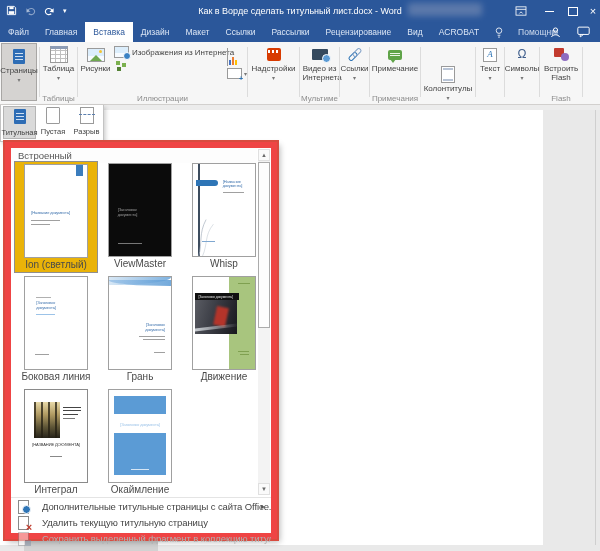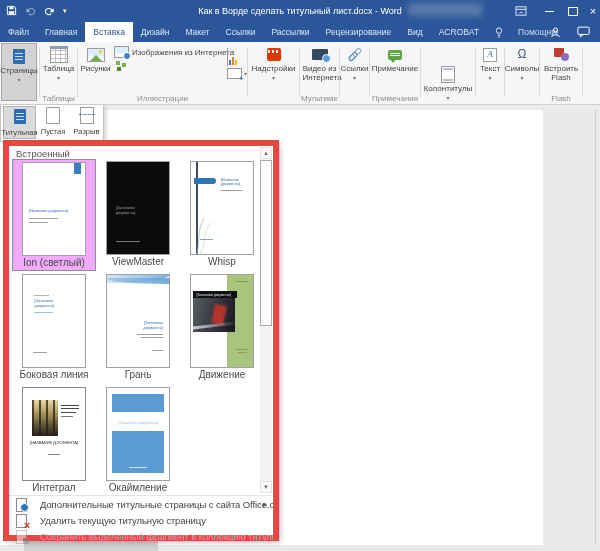--- a/index.html
+++ b/index.html
@@ -83,25 +83,25 @@
   .botstrip{left:0;top:545px;width:600px;height:6px;background:#e9e9e9;}
   .botrect{left:24px;top:541px;width:134px;height:10px;background:#d2d2d2;}
 
   
   .ppanel{left:0;top:105px;width:104px;height:37px;background:#fff;border:1px solid #c3c3c3;border-top:none;box-shadow:2px 2px 4px rgba(0,0,0,.18);box-sizing:border-box;z-index:5;}
   .pitem{position:absolute;top:1px;height:33px;display:flex;flex-direction:column;align-items:center;font-size:7.5px;line-height:16px;color:#444;text-align:center;cursor:default;}
   .pitem .ic{margin:2px 0 1px;height:15px;display:flex;align-items:center;}
   .pitem.actv{background:#dadada;border:1px solid #b5b5b5;box-sizing:border-box;}
 
   
-  .pop{left:5px;top:142px;width:272px;height:397px;background:#fff;border:4px solid #ef4444;outline:2px solid #d84b3f;box-shadow:3px 3px 6px rgba(0,0,0,.28);box-sizing:border-box;z-index:6;}
+  .pop{left:5px;top:142px;width:272px;height:397px;background:#fff;border:6px solid #ef4444;outline:2px solid #d84b3f;box-shadow:3px 3px 6px rgba(0,0,0,.28);box-sizing:border-box;z-index:6;}
   .phead{position:absolute;left:0;top:0;right:14px;height:13px;font-size:9.5px;color:#555;padding:2px 0 0 7px;background:#fdfdfd;}
   .grid{position:absolute;left:3px;top:13px;width:253px;display:flex;flex-wrap:wrap;}
   .gcell{width:84px;height:112px;margin-bottom:1px;position:relative;display:flex;flex-direction:column;align-items:center;cursor:default;}
-  .gcell.sel{background:#f0abfc;border:1px solid #8f8f8f;box-sizing:border-box;}
+  .gcell.sel{background:#eab308;border:1px solid #8f8f8f;box-sizing:border-box;}
   .tm{position:relative;width:64px;height:94px;background:#fff;border:1px solid #a0a0a0;margin-top:2px;overflow:hidden;box-sizing:border-box;}
   .glab{font-size:10px;color:#4a4a4a;margin-top:1px;white-space:nowrap;}
   .aa{position:absolute;}
   .mt{position:absolute;font-size:4px;line-height:4.6px;letter-spacing:-0.1px;white-space:nowrap;color:#3c71ad;}
   .mtw{white-space:normal;}
   .ln{position:absolute;height:1px;background:#a0a0a0;}
   .tabblue{position:absolute;top:0;right:6%;width:11%;height:12%;background:#3b7dbd;}
   .dk{position:absolute;left:-6%;top:-4%;width:112%;height:66%;background:linear-gradient(125deg,#5d6f8d 0%,#41516b 55%,#35435c 100%);border-radius:0 0 48% 52%/0 0 22% 26%;}
   .photo7{position:absolute;left:4%;top:25.5%;width:67%;height:36%;background:linear-gradient(105deg,#5a5c63 0%,#3a3c44 45%,#17181d 100%);overflow:hidden;}
   .photo7::before{content:"";position:absolute;left:48%;top:20%;width:30%;height:58%;background:#b4342a;transform:rotate(12deg);filter:blur(1px);}

